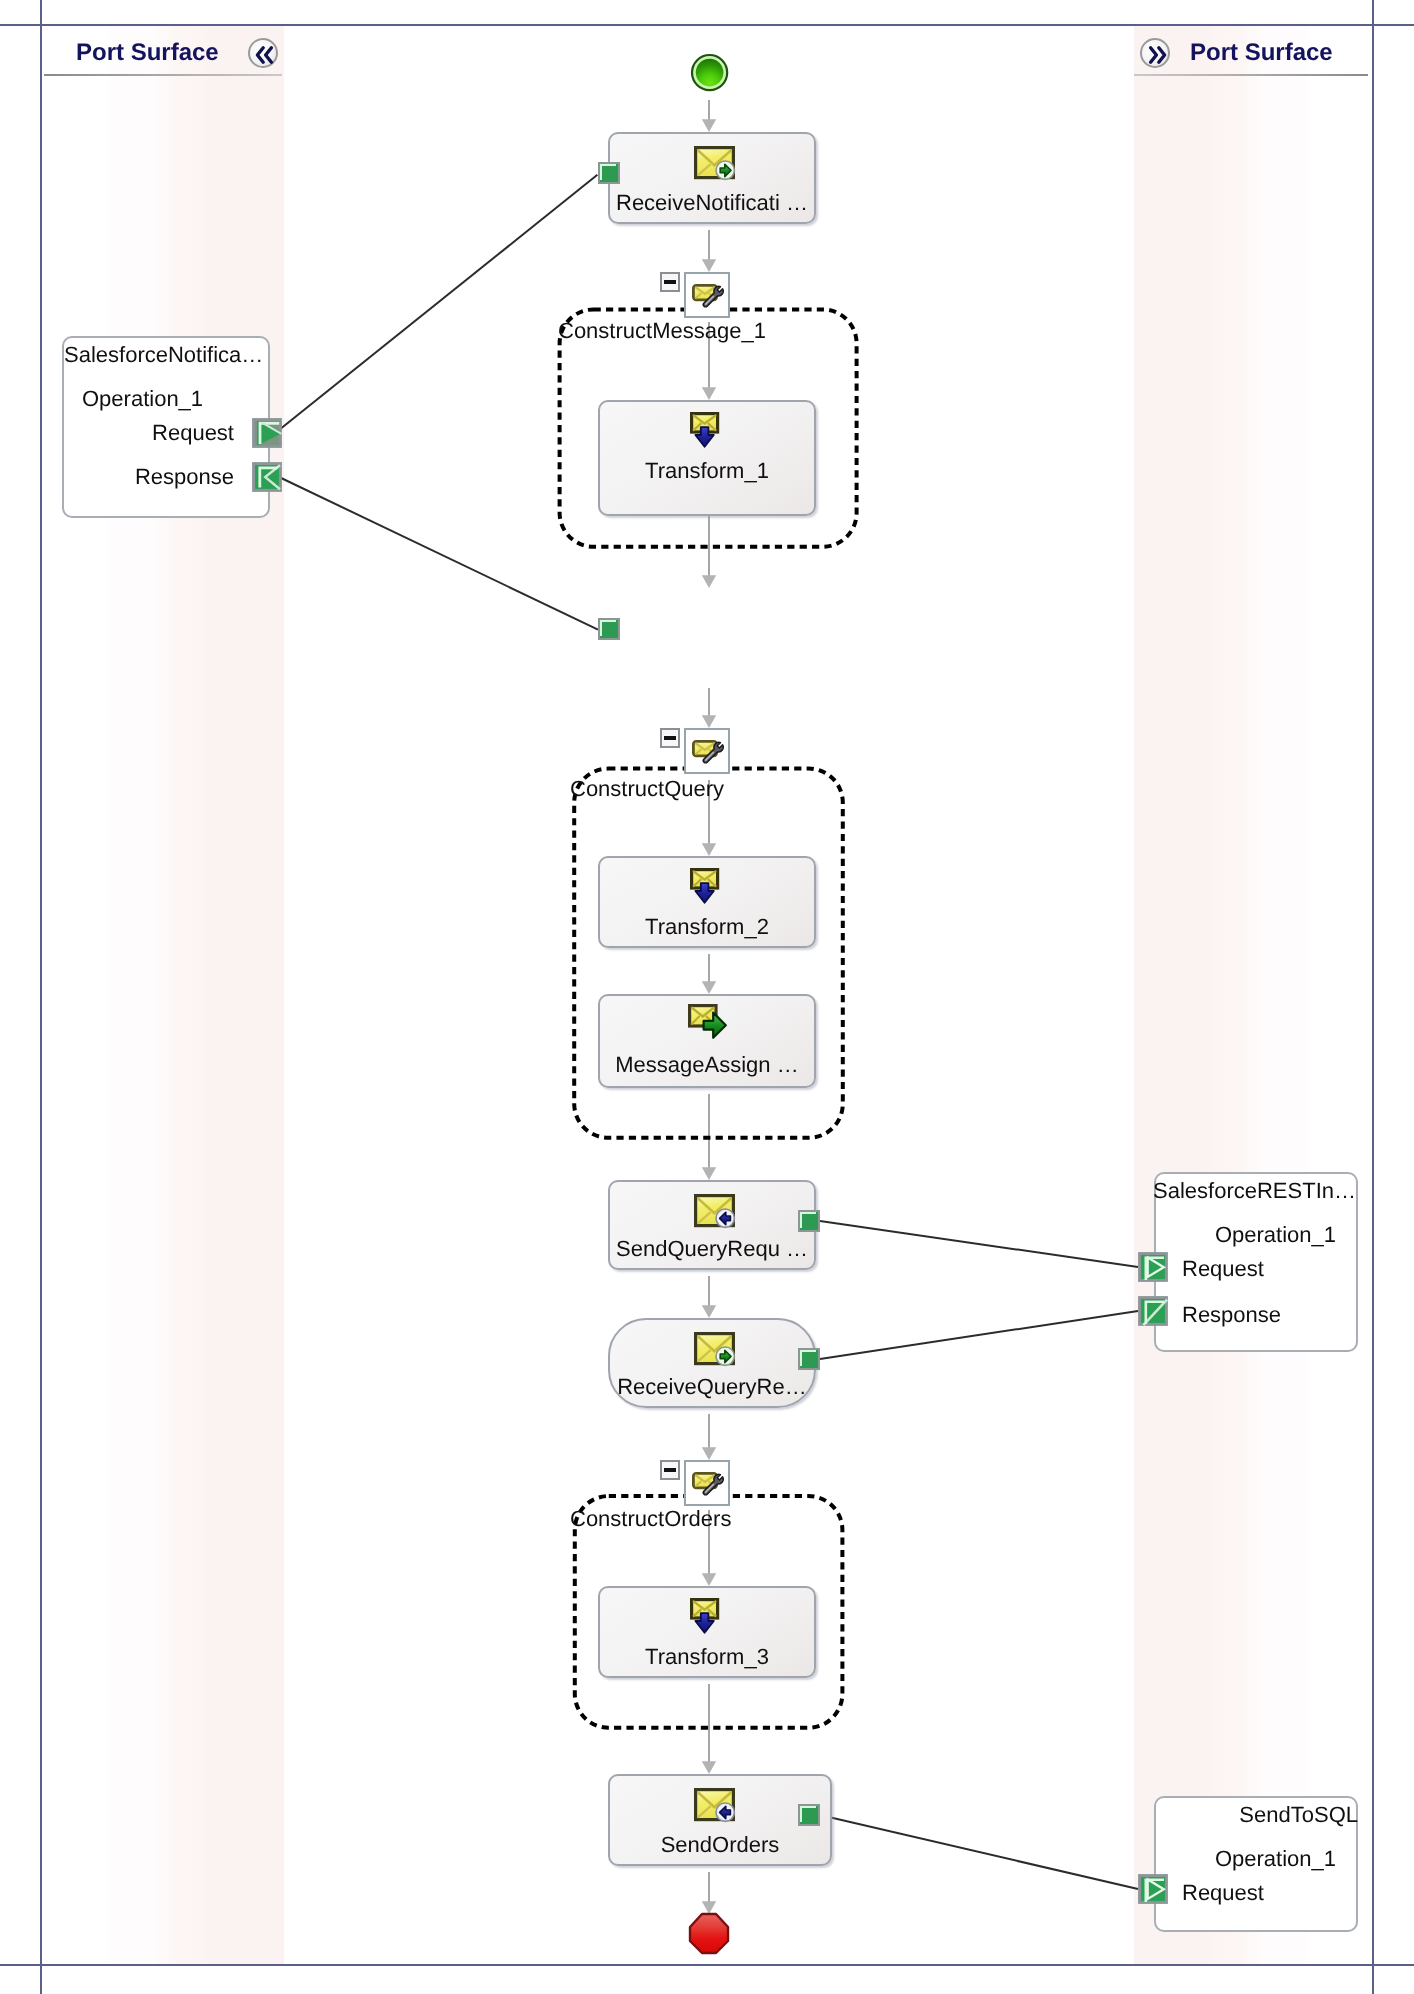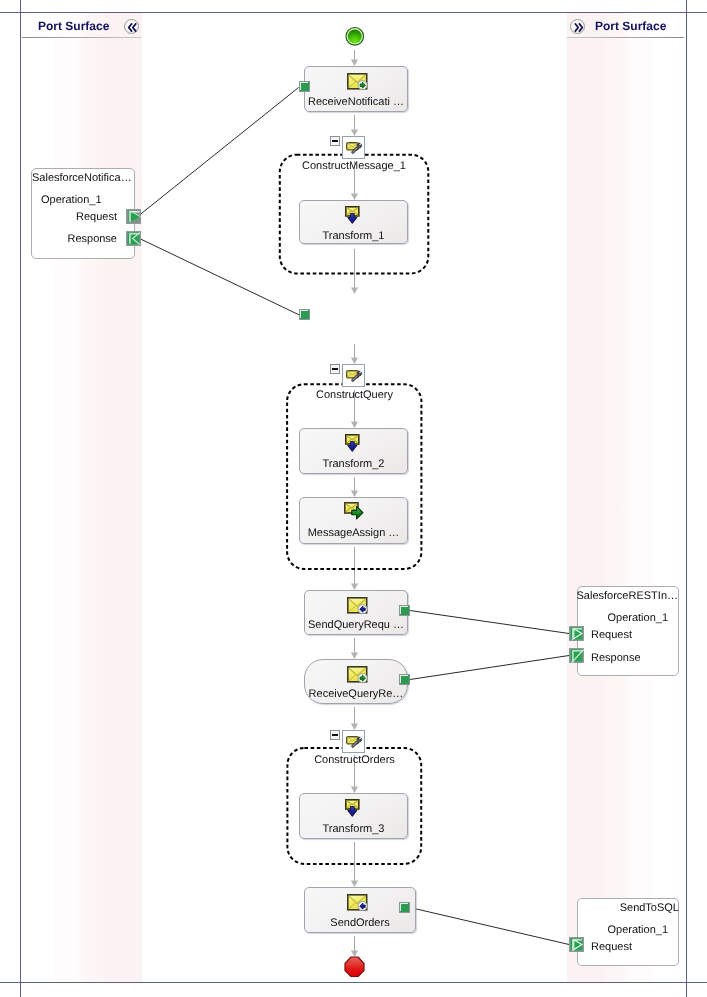--- a/index.html
+++ b/index.html
@@ -40,21 +40,21 @@
       box-shadow:1px 1px 1px rgba(150,158,175,.45);}
   .shape .lbl{position:absolute;left:0;right:0;text-align:center;font-size:11px;
       color:#101010;white-space:nowrap;}
   .shape .ico{position:absolute;left:50%;transform:translateX(-50%);line-height:0;font-size:0;}
   .shape .ico svg{display:block;overflow:visible;}
   .constr-hdr{position:absolute;box-sizing:border-box;width:23px;height:23px;
       border:1px solid #98a4ac;background:#ffffff;}
   .collapse{position:absolute;box-sizing:border-box;width:10px;height:10px;
       border:1px solid #8b8f95;background:#f7f7f8;}
   .collapse i{position:absolute;left:1px;top:3.2px;width:6px;height:1.4px;background:#111;}
-  .constr-lbl{position:absolute;font-size:11px;color:#101010;white-space:nowrap;text-align:center;}
+  .constr-lbl{position:absolute;font-size:11px;color:#101010;white-space:nowrap;}
 
   
   .portbox{position:absolute;box-sizing:border-box;border:1px solid #a9aeb4;
       border-radius:5px;background:#ffffff;}
   .portbox .pname{position:absolute;font-size:11px;color:#101010;white-space:nowrap;}
   .portbox .opname{position:absolute;font-size:11px;color:#101010;white-space:nowrap;}
   .portbox .opline{position:absolute;font-size:11px;color:#101010;white-space:nowrap;}
 
   .plug{position:absolute;width:11px;height:11px;box-sizing:border-box;
       border:1.6px solid #8c9697;background:#2d9a52;}
@@ -229,21 +229,21 @@
   <div class="collapse" style="left:330px;top:136px;">
       <i></i>
     </div>
   <div class="constr-hdr" style="left:342px;top:136px;">
     <svg width="17" height="14" viewBox="0 0 17 14" style="position:absolute;left:3px;top:5px;overflow:visible">
         <use href="#icoConstruct"></use>
       </svg>
   </div>
   <div class="constr-lbl" style="left:279px;top:160px;width:150px;">ConstructMessage_1</div>
 
-  <div class="shape" style="left:299px;top:200px;width:109px;height:44px;">
+  <div class="shape" style="left:299px;top:200px;width:109px;height:58px;">
     <span class="ico" style="left:45px;top:5px;transform:none;">
       <svg width="15" height="19" viewBox="0 0 15 19">
           <use href="#icoTransform"></use>
         </svg>
     </span>
     <span class="lbl" style="top:29px;">Transform_1</span>
   </div>
 
   <div class="plug" style="left:299px;top:309px;"></div>
 

